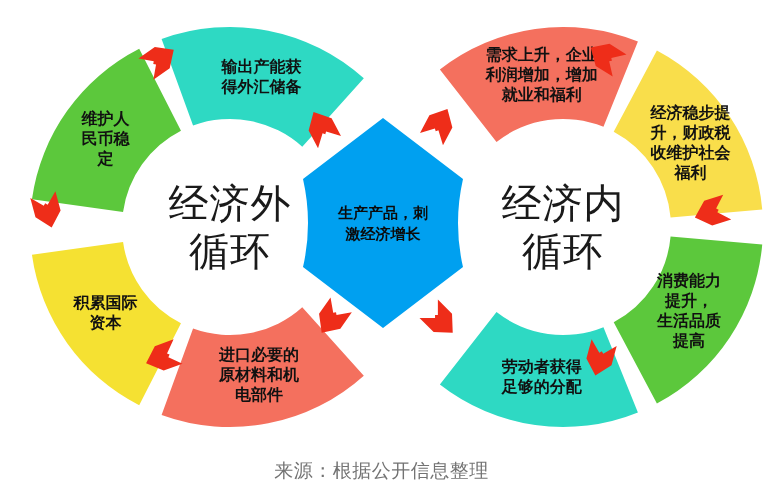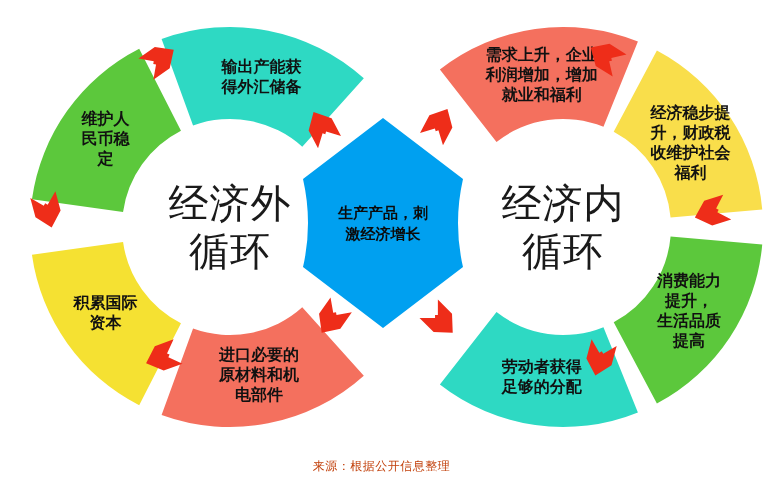--- a/index.html
+++ b/index.html
@@ -33,22 +33,22 @@
     fill:#0b0b0b;
     text-anchor:middle;
     font-size:15px;
   }
   .caption{
     position:absolute;
     left:0;right:0;
     top:458px;
     text-align:center;
     font-family:"Liberation Sans","DejaVu Sans",sans-serif;
-    font-size:12px;
-    color:#c2410c;
+    font-size:19px;
+    color:#737373;
     letter-spacing:0.5px;
   }
   .arrow{stroke:none;}
 </style>
 </head>
 <body>
 
 <div id="stage">
   <svg id="diagram" viewBox="0 0 763 500">
     <g id="segments-layer">

